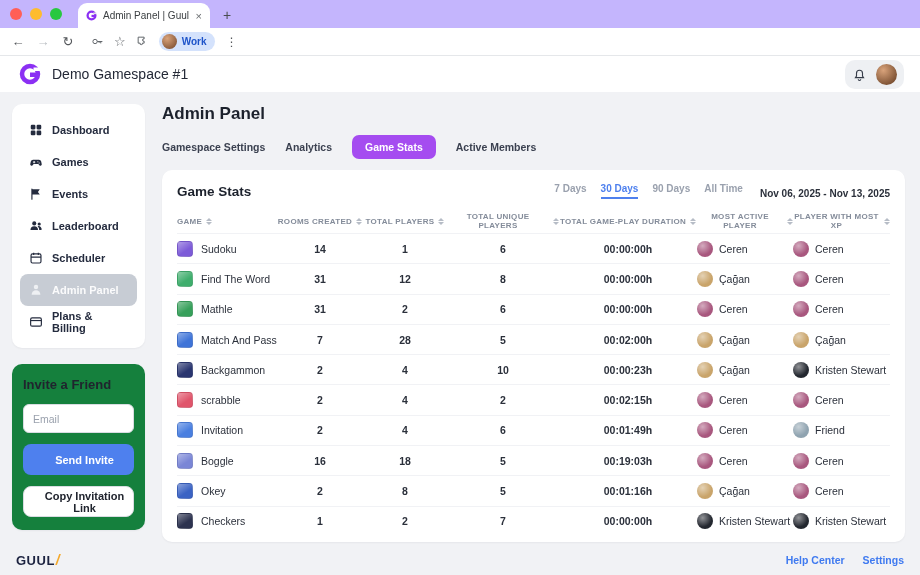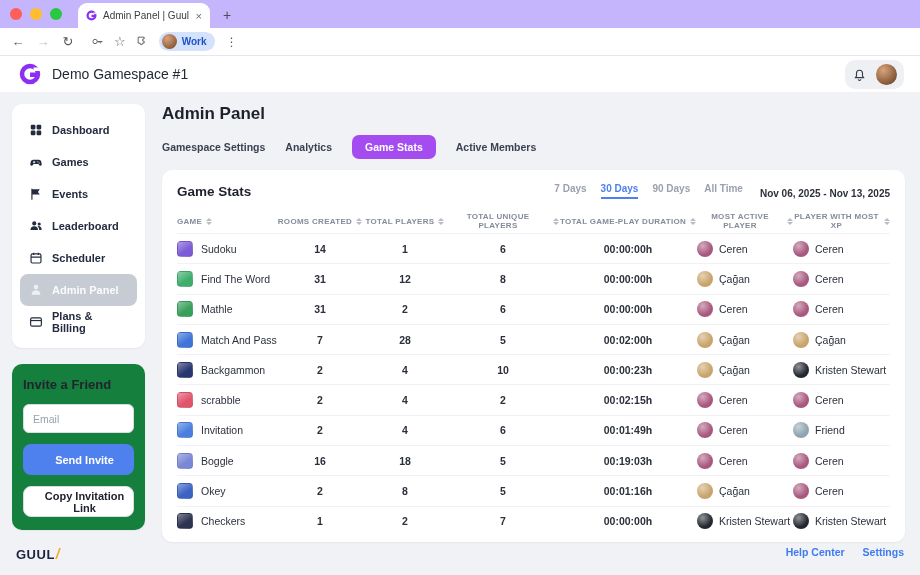--- a/index.html
+++ b/index.html
@@ -76,21 +76,21 @@
   .sort .dn { border-top:3.5px solid #b6bcc6; }
   .tbody { flex:1; display:flex; flex-direction:column; min-height:0; }
   .tr { flex:1; display:grid; grid-template-columns:var(--cols); align-items:center; border-top:1px solid #f1f2f5; }
   .td { font-size:10.5px; color:#2b303b; }
   .td.c1,.td.c2,.td.c3,.td.c4 { text-align:center;font-weight:bold; }
   .td.c0,.td.pcell { display:flex; align-items:center; }
   .gicon { width:16px; height:16px; border-radius:4px; border:1px solid rgba(0,0,0,.08); margin-right:8px; flex:none; }
   .pav { width:16px; height:16px; border-radius:50%; margin-right:6px; flex:none; }
 
   
-  footer { height:29px; flex:none; display:flex; padding:0 16px 2px; }
+  footer { height:29px; flex:none; display:flex; align-items:center; padding:0 16px 2px; }
   .logo { display:flex; align-items:baseline; }
   .logo .word { font-size:13px; font-weight:800; color:#1c2340; letter-spacing:.5px; }
   .logo .slash { font-size:14px; font-weight:800; font-style:italic; color:#f4a92c; margin-left:1px; }
   .flinks { margin-left:auto; display:flex; gap:18px; }
   .flinks a { font-size:10.5px; font-weight:700; color:#3f7af0; text-decoration:none; }
 </style>
 </head>
 <body>
 
 <div class="screen">

